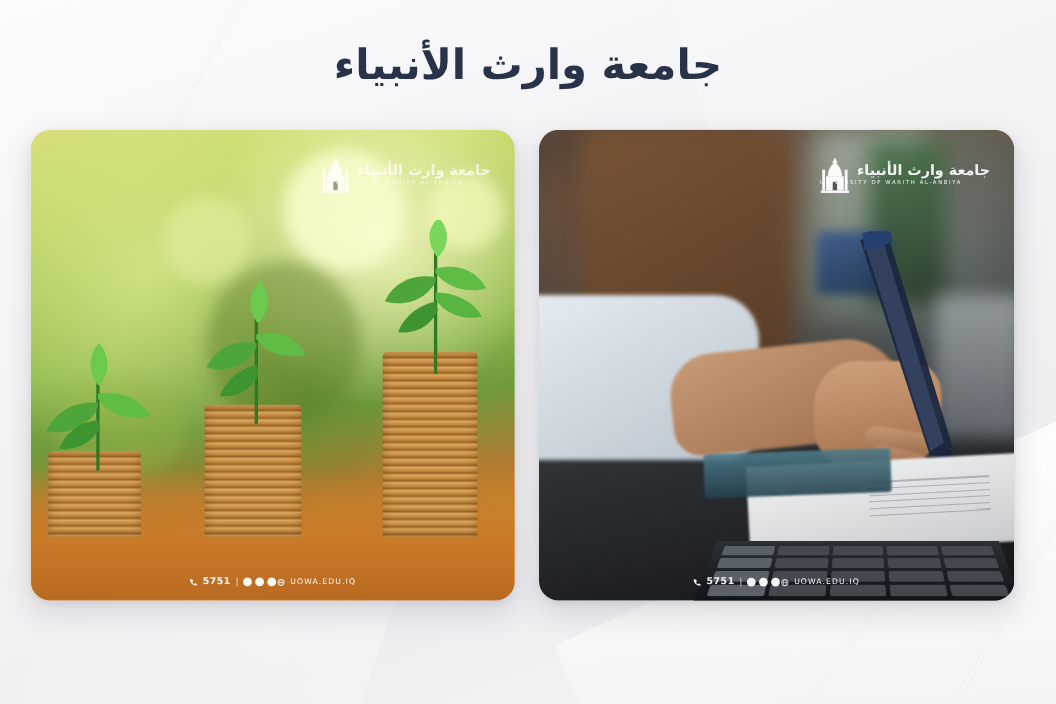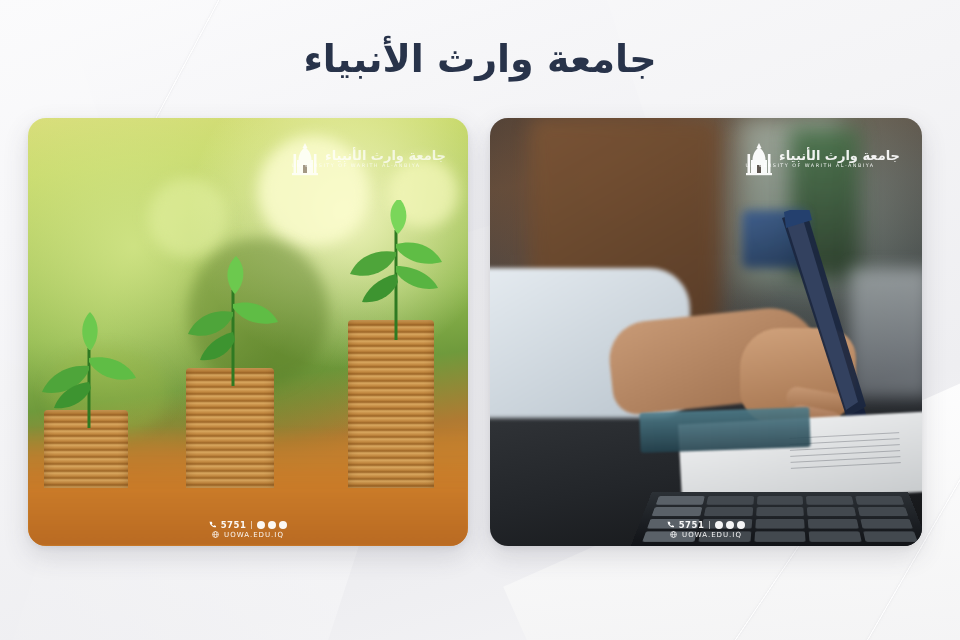--- a/index.html
+++ b/index.html
@@ -188,21 +188,21 @@
   .footer-strip {
     position: absolute;
     left: 0; right: 0; bottom: 0;
     height: 34px;
     display: flex;
     align-items: center;
     justify-content: center;
   }
   .contact {
     display: flex;
-    flex-direction: column;
+    flex-direction: row;
     align-items: center;
     gap: 1px;
     direction: ltr;
     color: rgba(255,255,255,0.95);
     font-size: 7px;
     letter-spacing: 0.6px;
   }
   .contact-row {
     display: flex;
     align-items: center;

